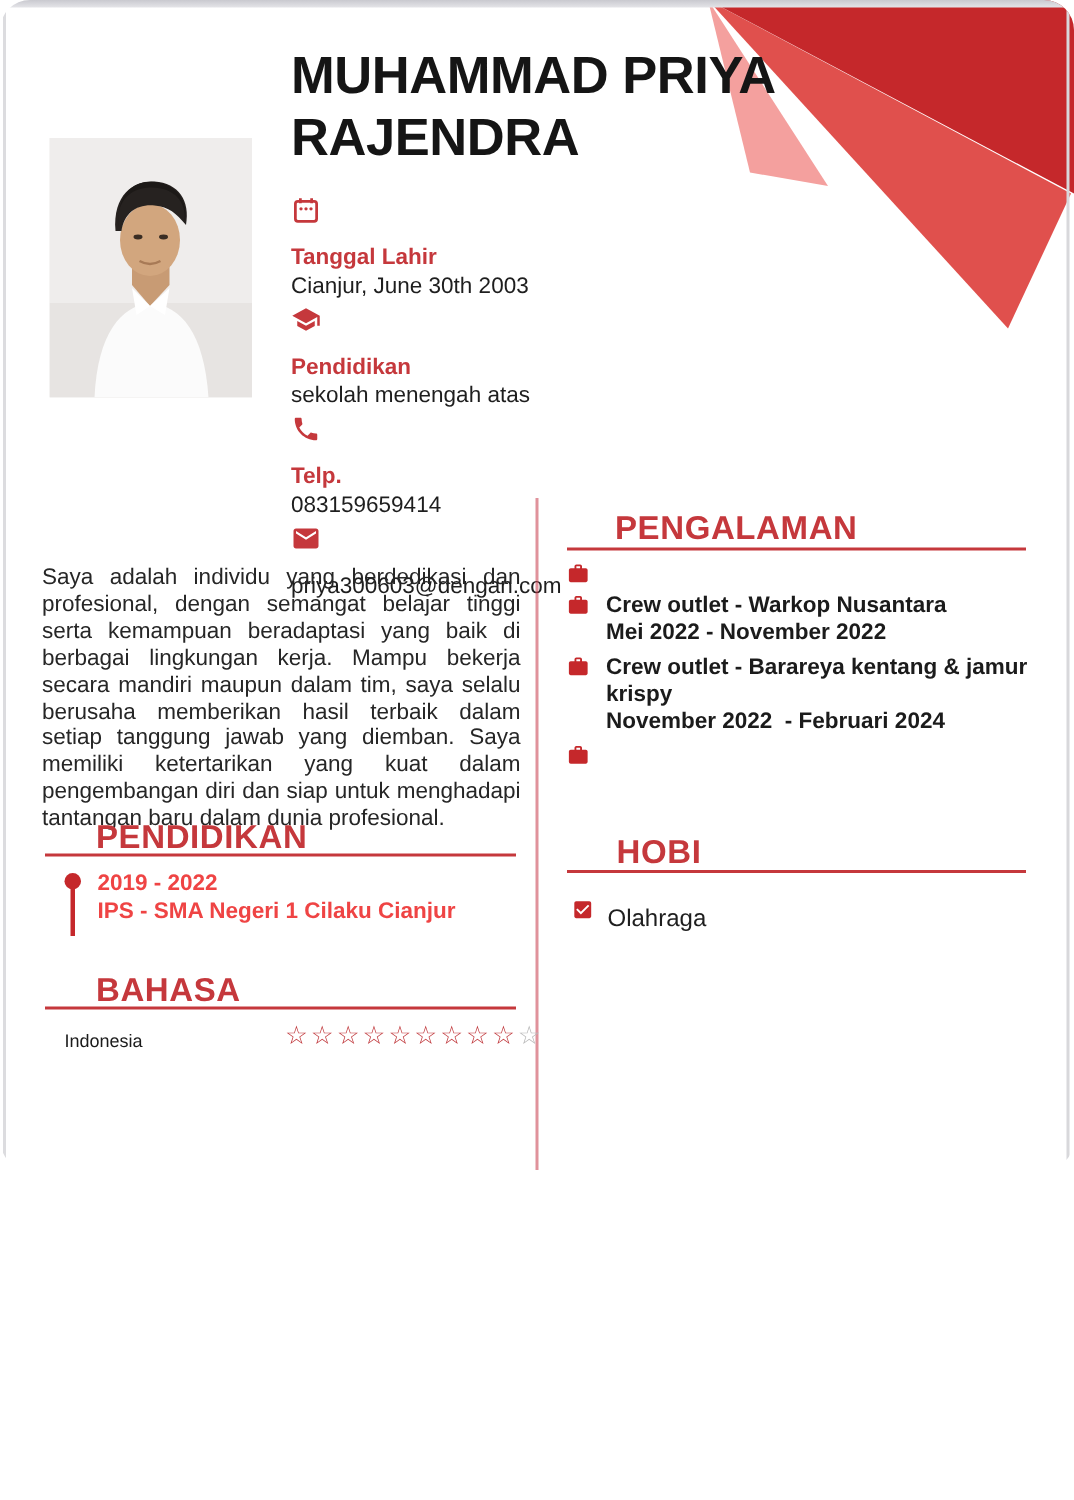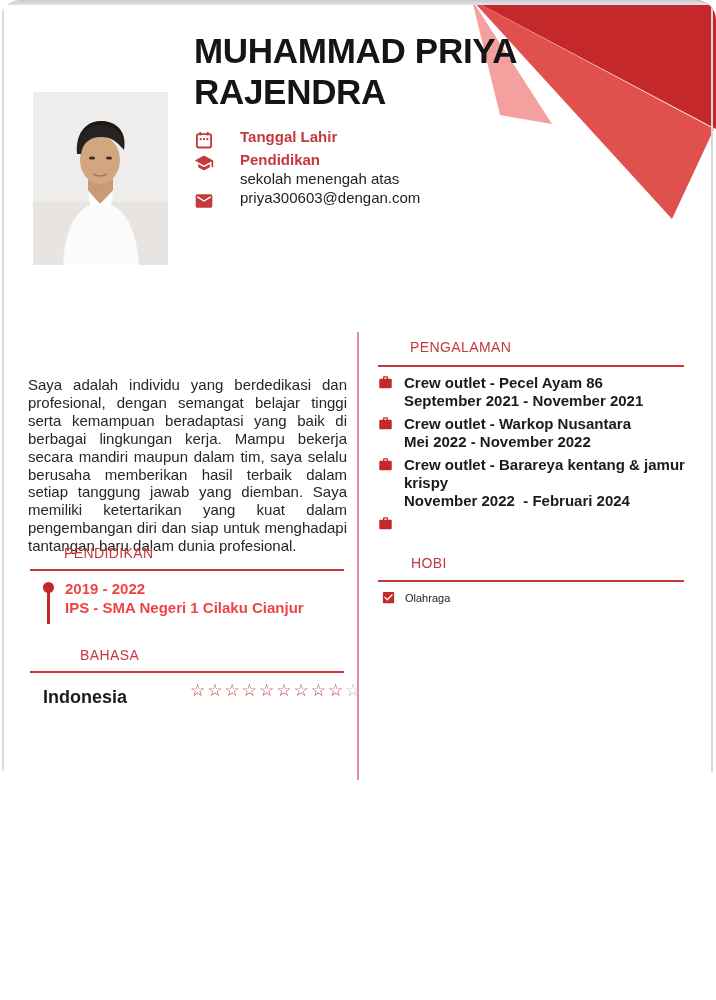--- a/index.html
+++ b/index.html
@@ -12,53 +12,53 @@
   .scan-top{left:0;top:0;width:716px;height:5px;background:linear-gradient(#c9c9cf,#e4e4e8);}
   .scan-left{left:2px;top:5px;width:2px;height:995px;background:#dcdcdf;}
   .scan-right{left:711px;top:5px;width:2px;height:995px;background:#d8d8db;}
   
   .photo{left:33px;top:92px;width:135px;height:173px;background:#efedec;overflow:hidden;}
   
   .name{left:194px;top:30px;width:420px;font-size:35px;line-height:41px;font-weight:800;
         color:#151515;letter-spacing:-0.3px;}
   
   .contact{left:194px;top:127px;width:430px;}
-  .c-row{display:flex;gap:25px;}
+  .c-row{display:flex;gap:11px;flex-direction:column;}
   .c-icon{width:21px;flex:0 0 21px;padding-top:3px;}
   .c-icon svg{width:20px;height:20px;display:block;}
   .c-label{font-size:15px;line-height:19px;font-weight:700;color:#c5383c;}
   .c-value{font-size:15px;line-height:19px;color:#1e1e1e;max-width:385px;}
   
   .profile{left:28px;top:331px;width:319px;font-size:15px;line-height:17.9px;
            text-align:justify;color:#262626;margin-top:45px;}
   
-  .sec-h{font-size:14px;font-weight:400;color:#c5383c;letter-spacing:0.4px;}
+  .sec-h{font-size:22px;font-weight:700;color:#c5383c;letter-spacing:0.4px;}
   .underline{height:2px;background:#c5383c;}
   
   .divider{left:357px;top:332px;width:2px;height:646px;background:rgba(198,57,72,0.55);}
   
   .tl-dot{left:43px;top:582px;width:11px;height:11px;border-radius:50%;background:#c5282b;}
   .tl-stem{left:47px;top:591px;width:3px;height:33px;background:#c5282b;}
   .edu-text{left:65px;top:579px;width:285px;font-size:15px;line-height:19px;font-weight:700;color:#ef4444;}
   
-  .lang-name{left:43px;top:687px;font-size:18px;font-weight:700;color:#1b1b1b;}
+  .lang-name{left:43px;top:687px;font-size:12px;font-weight:400;color:#1b1b1b;}
   .stars{left:190px;top:680px;font-size:17px;letter-spacing:2px;}
   .stars .red{color:#c13a3e;}
   .stars .gray{color:#b9b9b9;}
   
   .exp-list{left:378px;top:374px;width:310px;}
   .exp-item{display:flex;gap:10px;margin-bottom:5px;}
   .exp-icon{width:16px;flex:0 0 16px;padding-top:1px;}
   .exp-icon svg{width:15px;height:15px;display:block;}
   .exp-title{font-size:15px;line-height:18px;font-weight:700;color:#1b1b1b;}
   .exp-period{font-size:15px;line-height:18px;font-weight:700;color:#1b1b1b;white-space:pre-wrap;}
   
   .hobby-row{left:381px;top:590px;display:flex;gap:9px;align-items:center;}
   .hobby-icon svg{width:15px;height:15px;display:block;}
-  .hobby-label{font-size:11px;color:#1e1e1e;}
+  .hobby-label{font-size:16px;color:#1e1e1e;margin-top:14px;}
   svg.decor{left:0;top:0;pointer-events:none;}
 </style>
 </head>
 <body>
 
 <div class="page">
 
   <svg class="abs decor" width="716" height="1000" viewBox="0 0 716 1000">
 
     <polygon points="472,0 714,129 672,219" fill="#e0504d"></polygon>
@@ -101,35 +101,47 @@
               <rect x="3.5" y="5" width="17" height="16" rx="2"></rect>
               <path d="M7.5 2.5v4M16.5 2.5v4"></path>
             </g>
             <circle cx="8" cy="11" r="1.3" fill="#c5383c"></circle>
             <circle cx="12" cy="11" r="1.3" fill="#c5383c"></circle>
             <circle cx="16" cy="11" r="1.3" fill="#c5383c"></circle>
           </svg>
       </span>
       <div>
         <div class="c-label">Tanggal Lahir</div>
+        <div class="c-value">Cianjur, June 30th 2003</div>
       </div>
     </div>
 
     <div class="c-row">
       <span class="c-icon">
         <svg viewBox="0 0 24 24" fill="#c5383c">
             <path d="M5 13.18v4L12 21l7-3.82v-4L12 17l-7-3.82zM12 3 1 9l11 6 9-4.91V17h2V9L12 3z"></path>
           </svg>
       </span>
       <div>
         <div class="c-label">Pendidikan</div>
         <div class="c-value">sekolah menengah atas</div>
       </div>
     </div>
 
+    <div class="c-row">
+      <span class="c-icon">
+        <svg viewBox="0 0 24 24" fill="#c5383c">
+            <path d="M6.62 10.79c1.44 2.83 3.76 5.14 6.59 6.59l2.2-2.2c.27-.27.67-.36 1.02-.24 1.12.37 2.33.57 3.57.57.55 0 1 .45 1 1V20c0 .55-.45 1-1 1-9.39 0-17-7.61-17-17 0-.55.45-1 1-1h3.5c.55 0 1 .45 1 1 0 1.25.2 2.45.57 3.57.11.35.03.74-.25 1.02l-2.2 2.2z"></path>
+          </svg>
+      </span>
+      <div>
+        <div class="c-label">Telp.</div>
+        <div class="c-value">083159659414</div>
+      </div>
+    </div>
 
     <div class="c-row">
       <span class="c-icon">
         <svg viewBox="0 0 24 24" fill="#c5383c">
             <path d="M20 4H4c-1.1 0-2 .9-2 2v12c0 1.1.9 2 2 2h16c1.1 0 2-.9 2-2V6c0-1.1-.9-2-2-2zm0 4-8 5-8-5V6l8 5 8-5v2z"></path>
           </svg>
       </span>
       <div>
         <div class="c-value">priya300603@dengan.com</div>
       </div>
@@ -144,41 +156,37 @@
 
   <div class="abs sec-h" style="left:64px;top:545px;">PENDIDIKAN</div>
   <div class="abs underline" style="left:30px;top:569px;width:314px;"></div>
   <div class="abs tl-dot"></div>
   <div class="abs tl-stem"></div>
   <div class="abs edu-text">
     <div>2019 - 2022</div>
     <div>IPS - SMA Negeri 1 Cilaku Cianjur</div>
   </div>
 
-  <div class="abs sec-h" style="left:80px;top:647px;">BAHASA</div>
+  <div class="abs sec-h" style="left:64px;top:647px;">BAHASA</div>
   <div class="abs underline" style="left:30px;top:671px;width:314px;"></div>
   <div class="abs lang-name">Indonesia</div>
   <div class="abs stars">
     <span class="red">☆☆☆☆☆☆☆☆☆</span><span class="gray">☆</span>
   </div>
 
   <div class="abs sec-h" style="left:410px;top:339px;">PENGALAMAN</div>
   <div class="abs underline" style="left:378px;top:365px;width:306px;"></div>
   <div class="abs exp-list">
 
     <div class="exp-item">
       <span class="exp-icon">
         <svg viewBox="0 0 24 24" fill="#c5282b">
             <path d="M20 6h-4V4c0-1.11-.89-2-2-2h-4c-1.11 0-2 .89-2 2v2H4c-1.11 0-2 .89-2 2v11c0 1.11.89 2 2 2h16c1.11 0 2-.89 2-2V8c0-1.11-.89-2-2-2zm-6 0h-4V4h4v2z"></path>
           </svg>
       </span>
-      <div>
-        <div class="exp-title">Crew outlet - Pecel Ayam 86</div>
-        <div class="exp-period">September 2021 - November 2021</div>
-      </div>
     </div>
 
     <div class="exp-item">
       <span class="exp-icon">
         <svg viewBox="0 0 24 24" fill="#c5282b">
             <path d="M20 6h-4V4c0-1.11-.89-2-2-2h-4c-1.11 0-2 .89-2 2v2H4c-1.11 0-2 .89-2 2v11c0 1.11.89 2 2 2h16c1.11 0 2-.89 2-2V8c0-1.11-.89-2-2-2zm-6 0h-4V4h4v2z"></path>
           </svg>
       </span>
       <div>
         <div class="exp-title">Crew outlet - Warkop Nusantara</div>

